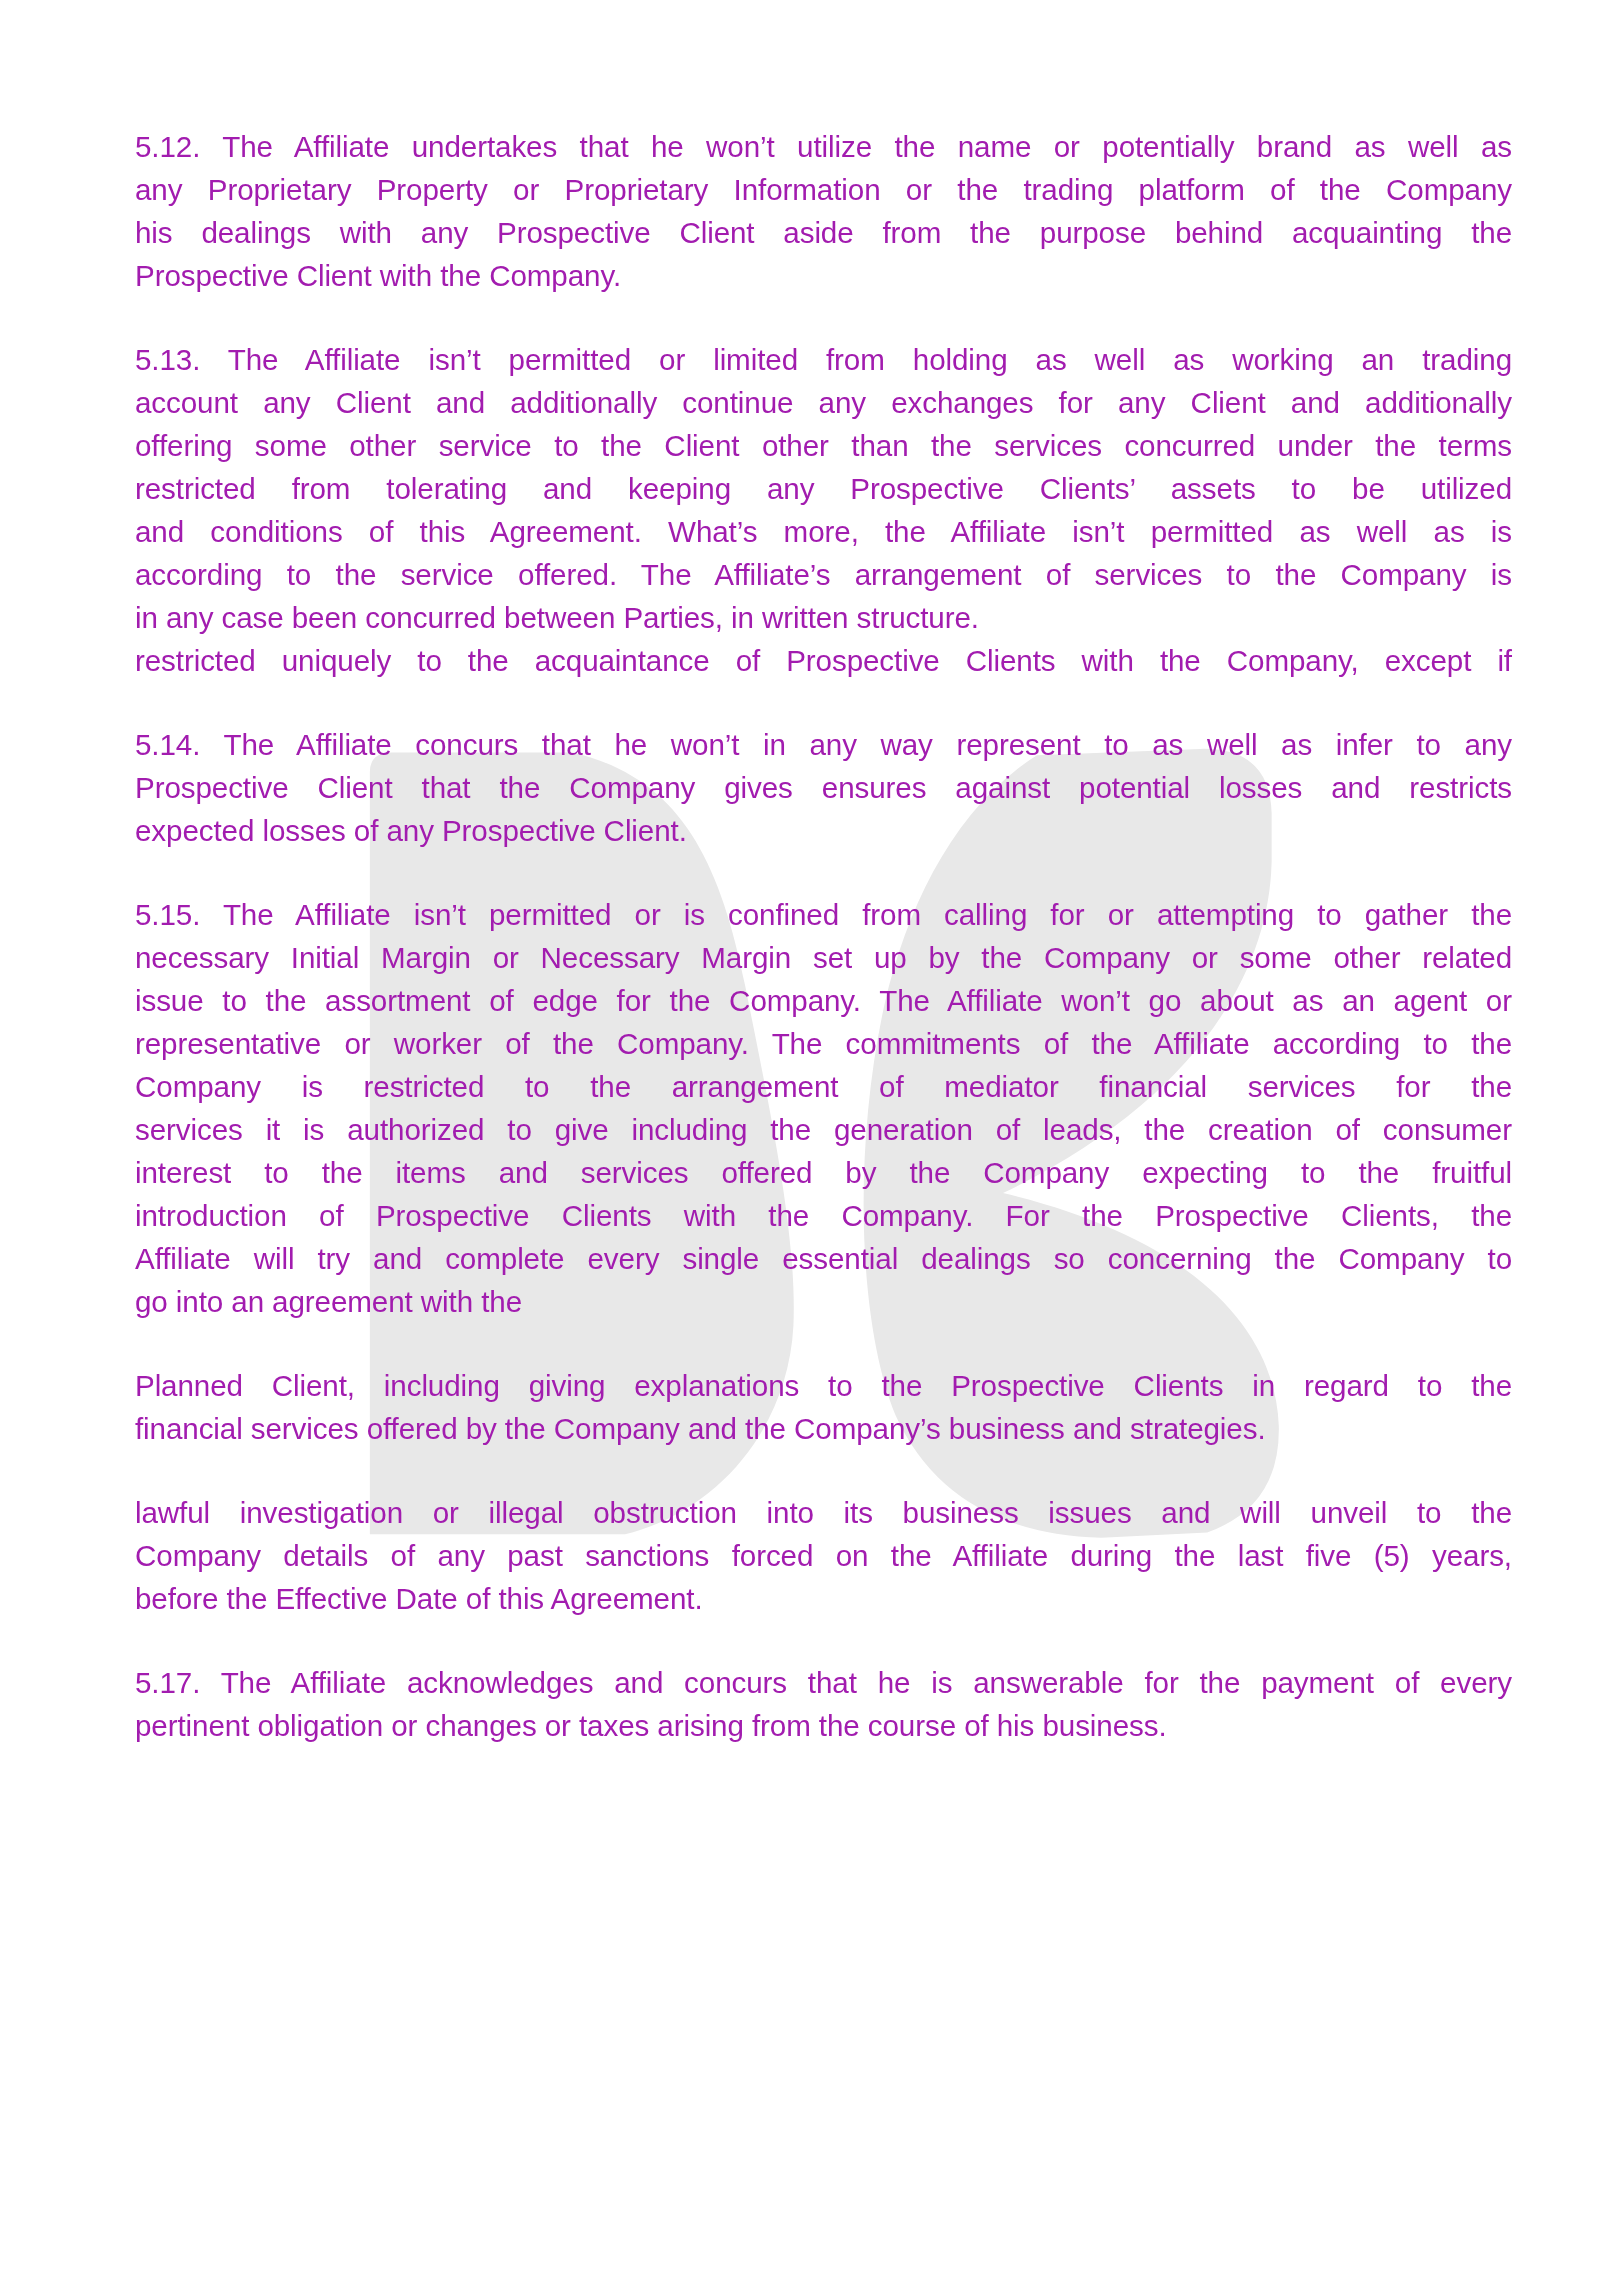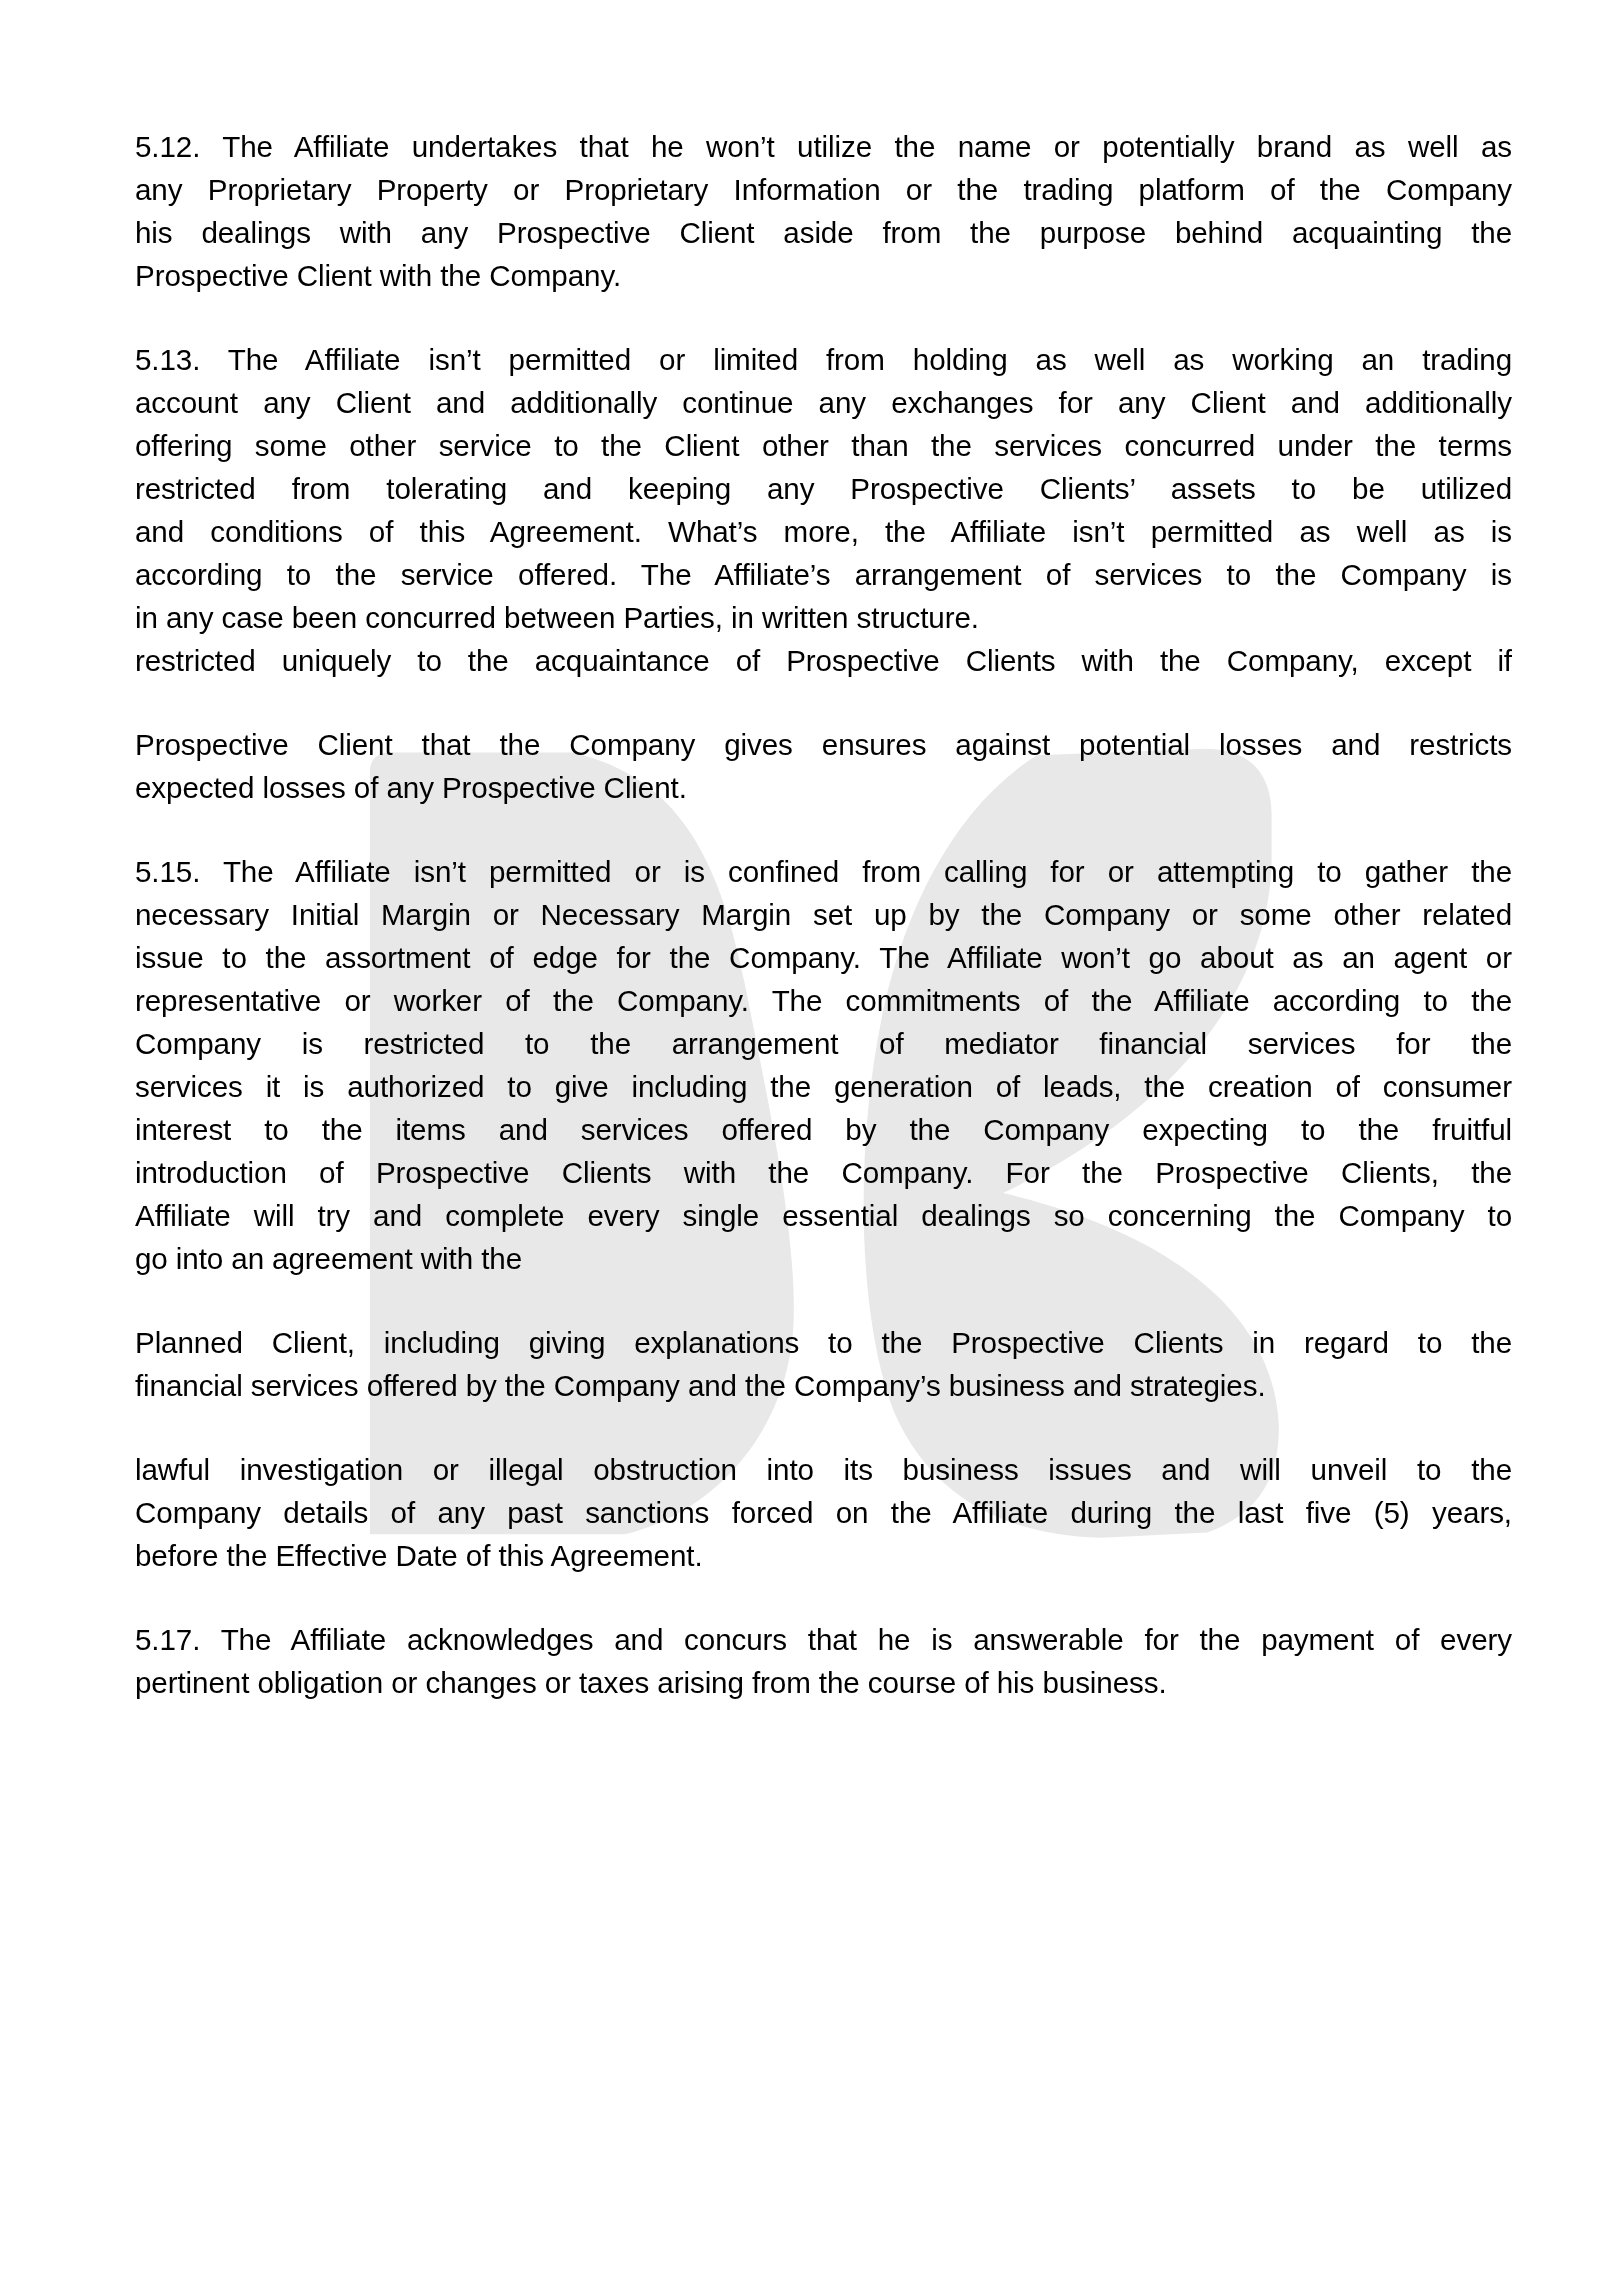--- a/index.html
+++ b/index.html
@@ -69,38 +69,39 @@
            C 1330 1382, 1424 1482, 1428 1592
            Q 1430 1682, 1348 1711
            L 1230 1717
            Q 1060 1712, 1000 1580
            C 958 1478, 952 1282, 988 1120
            C 1014 1008, 1068 900, 1158 843
            Z" fill="#e8e8e8"></path>
     </svg>
   </div>
 
-  <div class="content" style="color: #000000;">
+  <div class="content" style="color: #a21caf;">
       <div class="paragraph">
         <div class="line">5.12. The Affiliate undertakes that he won’t utilize the name or potentially brand as well as</div>
         <div class="line">any Proprietary Property or Proprietary Information or the trading platform of the Company</div>
         <div class="line">his dealings with any Prospective Client aside from the purpose behind acquainting the</div>
         <div class="line last">Prospective Client with the Company.</div>
       </div>
       <div class="paragraph">
         <div class="line">5.13. The Affiliate isn’t permitted or limited from holding as well as working an trading</div>
         <div class="line">account any Client and additionally continue any exchanges for any Client and additionally</div>
         <div class="line">offering some other service to the Client other than the services concurred under the terms</div>
         <div class="line">restricted from tolerating and keeping any Prospective Clients’ assets to be utilized</div>
         <div class="line">and conditions of this Agreement. What’s more, the Affiliate isn’t permitted as well as is</div>
         <div class="line">according to the service offered. The Affiliate’s arrangement of services to the Company is</div>
         <div class="line last">in any case been concurred between Parties, in written structure.</div>
         <div class="line">restricted uniquely to the acquaintance of Prospective Clients with the Company, except if</div>
       </div>
       <div class="paragraph">
+        <div class="line">5.14. The Affiliate concurs that he won’t in any way represent to as well as infer to any</div>
         <div class="line">Prospective Client that the Company gives ensures against potential losses and restricts</div>
         <div class="line last">expected losses of any Prospective Client.</div>
       </div>
       <div class="paragraph">
         <div class="line">5.15. The Affiliate isn’t permitted or is confined from calling for or attempting to gather the</div>
         <div class="line">necessary Initial Margin or Necessary Margin set up by the Company or some other related</div>
         <div class="line">issue to the assortment of edge for the Company. The Affiliate won’t go about as an agent or</div>
         <div class="line">representative or worker of the Company. The commitments of the Affiliate according to the</div>
         <div class="line">Company is restricted to the arrangement of mediator financial services for the</div>
         <div class="line">services it is authorized to give including the generation of leads, the creation of consumer</div>

